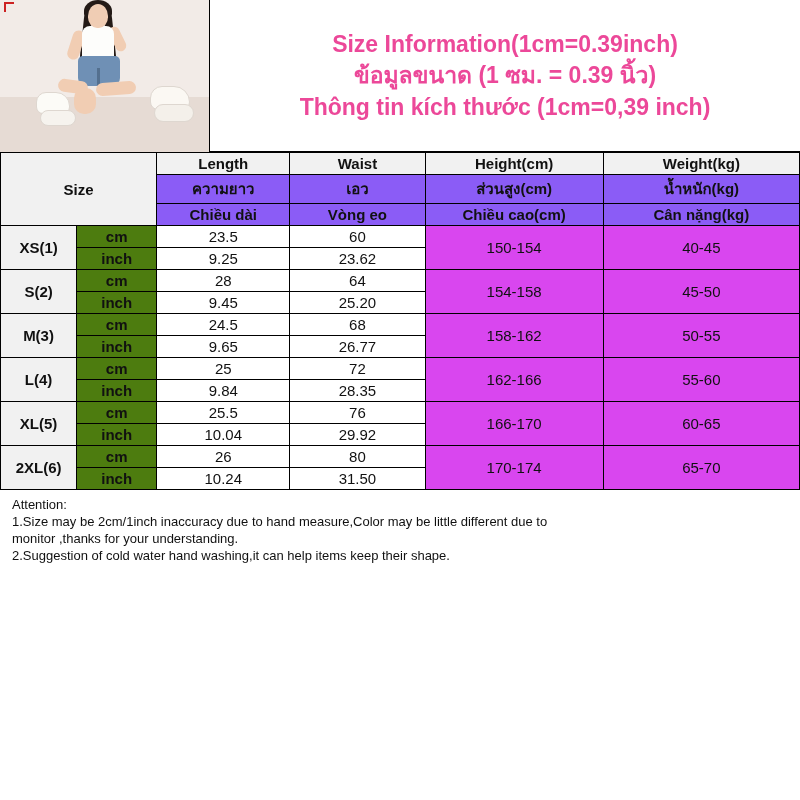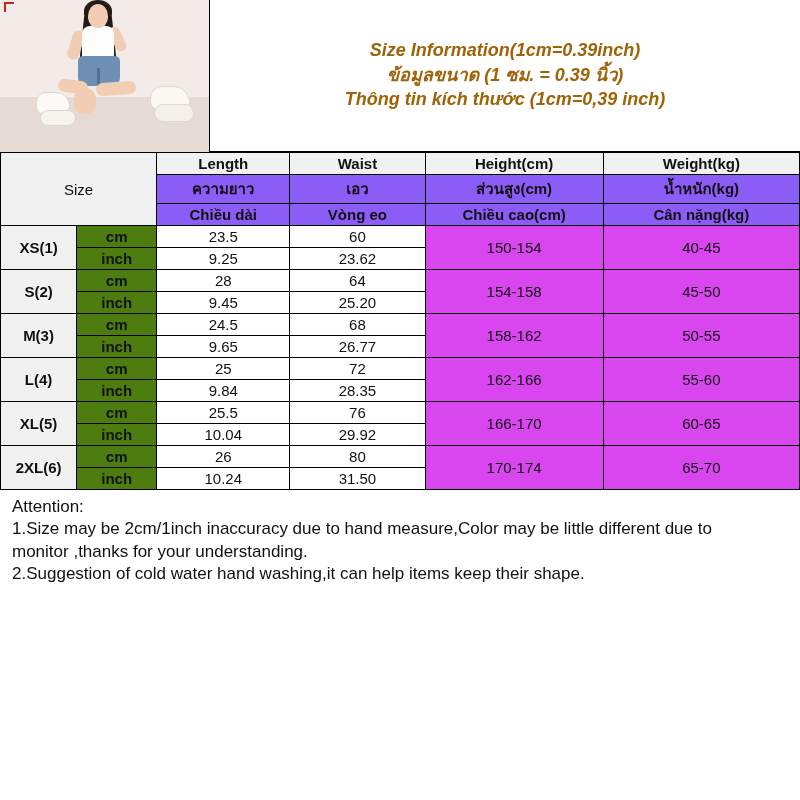--- a/index.html
+++ b/index.html
@@ -61,26 +61,25 @@
     flex: 1 1 auto;
     display: flex;
     flex-direction: column;
     align-items: center;
     justify-content: center;
     gap: 3px;
     padding: 4px 10px;
   }
   .title-line {
     font-weight: bold;
-    font-size: 18px;
-    color: #a16207;
+    font-size: 23px;
+    color: #ec4899;
     text-align: center;
     line-height: 1.22;
     white-space: nowrap;
-    font-style: italic;
   }
 
   
   table.size-table {
     border-collapse: collapse;
     width: 800px;
     table-layout: fixed;
   }
   table.size-table td {
     border: 1px solid #000;
@@ -95,21 +94,21 @@
     font-weight: bold;
     font-size: 15.5px;
   }
   td.hdr-sub {
     background: #8b5cf6;
     font-weight: bold;
     font-size: 15px;
   }
   td.size-word {
     background: #f1f1f1;
-    font-weight: normal;
+    font-weight: bold;
     font-size: 25px;
     margin-top: 36px;
   }
   td.size-label {
     background: #f1f1f1;
     font-weight: bold;
     font-size: 16px;
   }
   td.unit {
     background: #4d7c0f;
@@ -122,21 +121,21 @@
   .col-size   { width: 76px; }
   .col-unit   { width: 80px; }
   .col-length { width: 133px; }
   .col-waist  { width: 135px; }
   .col-height { width: 178px; }
   .col-weight { width: 196px; }
 
   
   .attention {
     padding: 6px 10px 4px 12px;
-    font-size: 17px;
+    font-size: 13px;
     line-height: 1.32;
     color: #111;
     border-top: 0;
   }
   .attention .ln { margin: 0; }
 </style>
 </head>
 <body>
 
 <div id="page">

